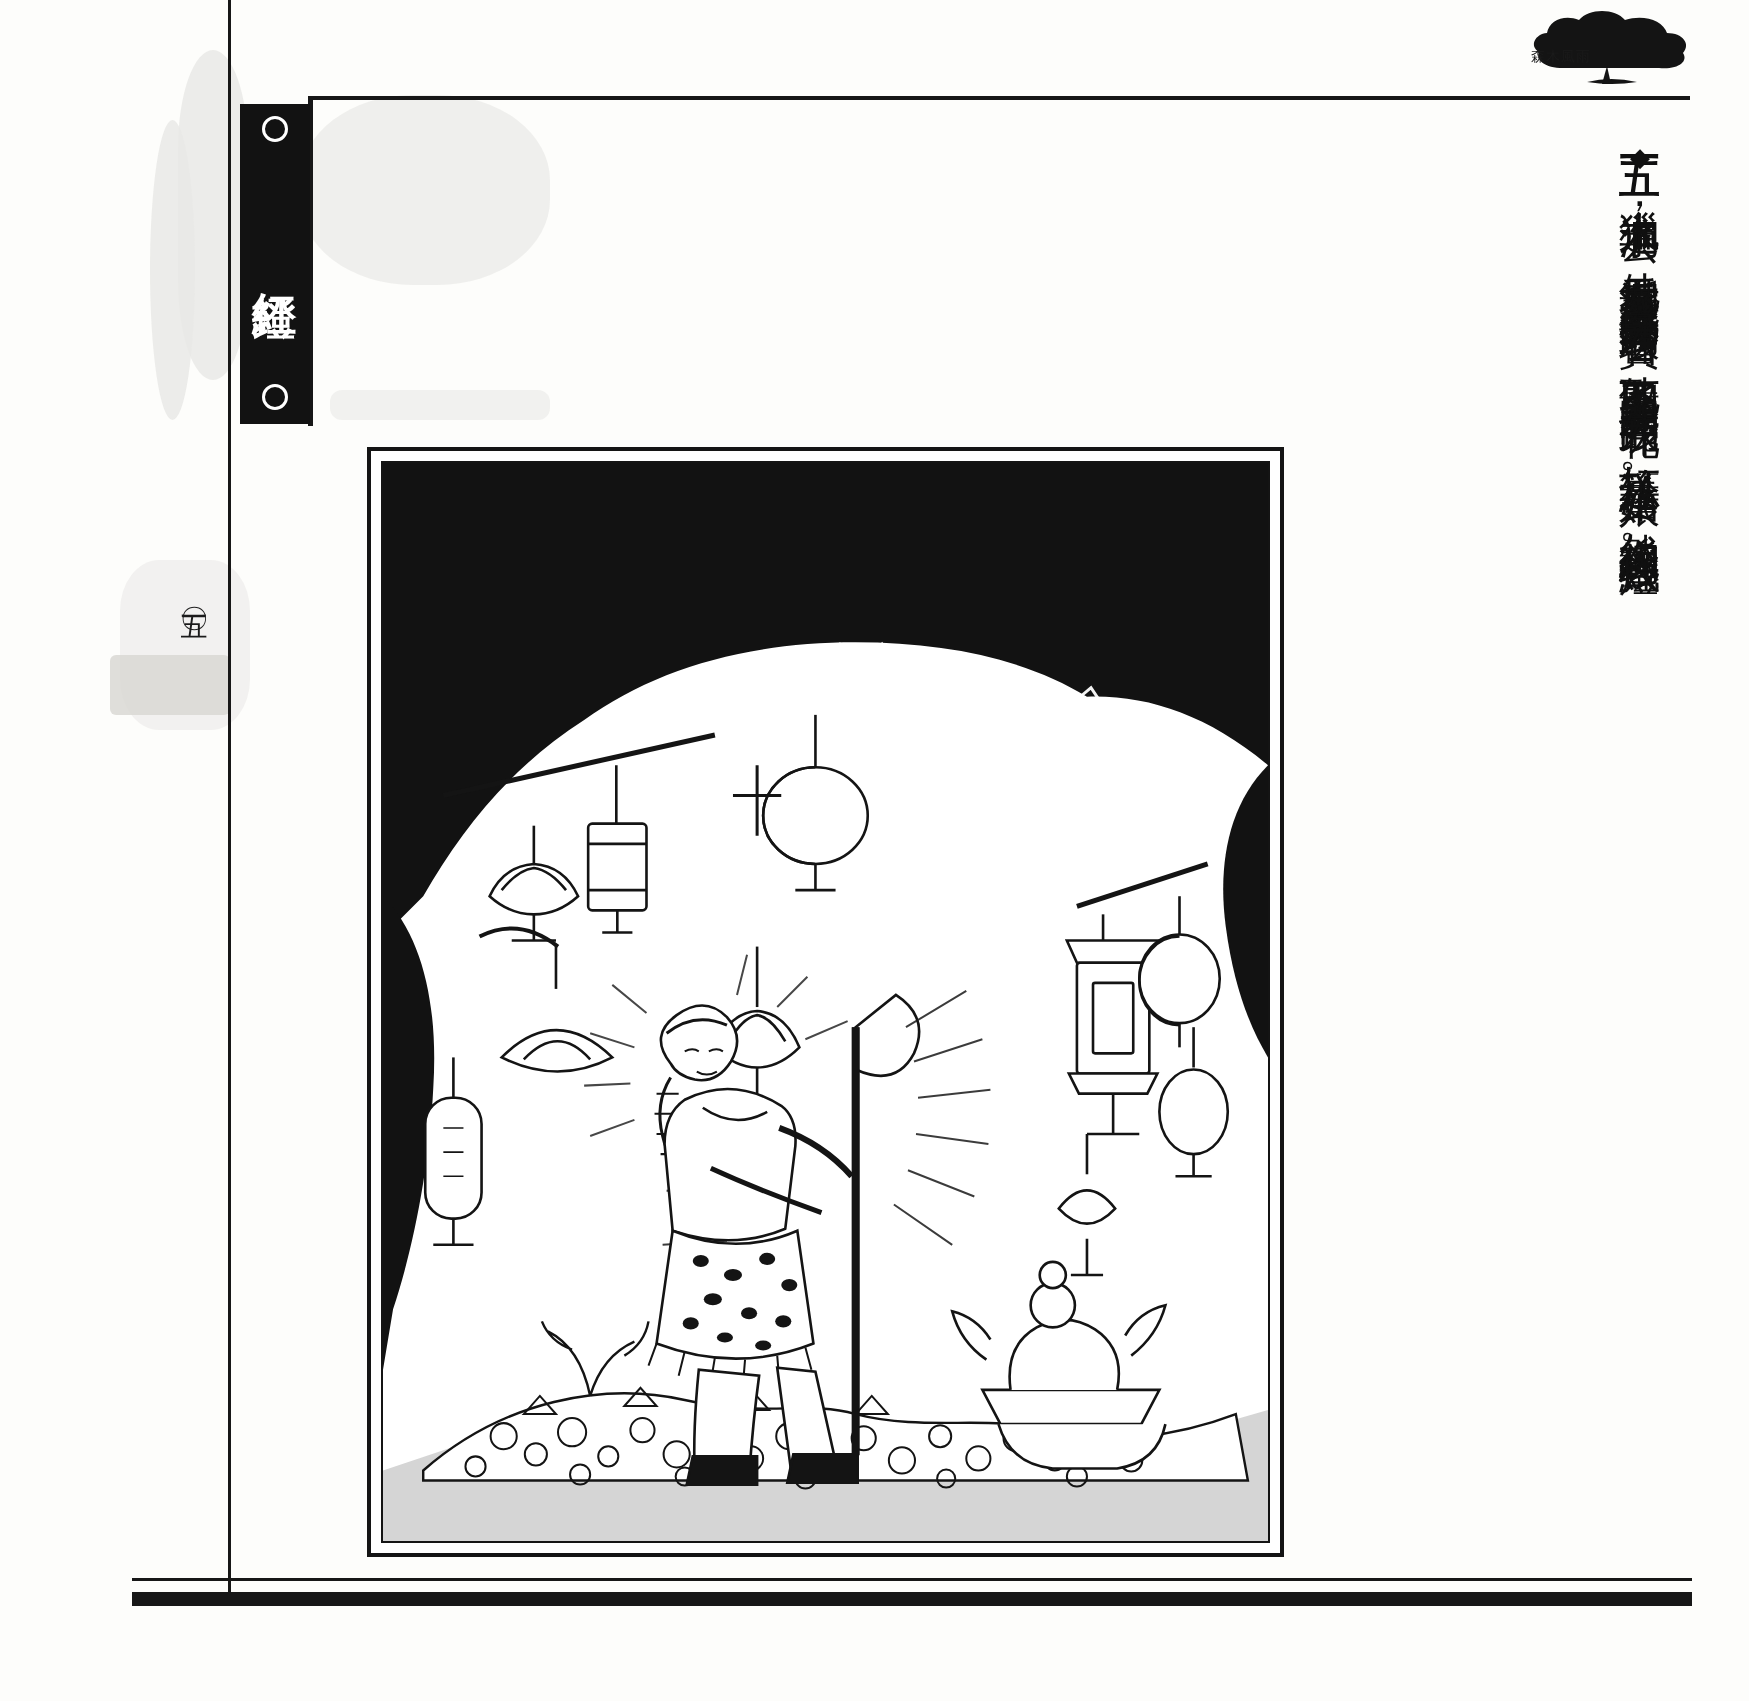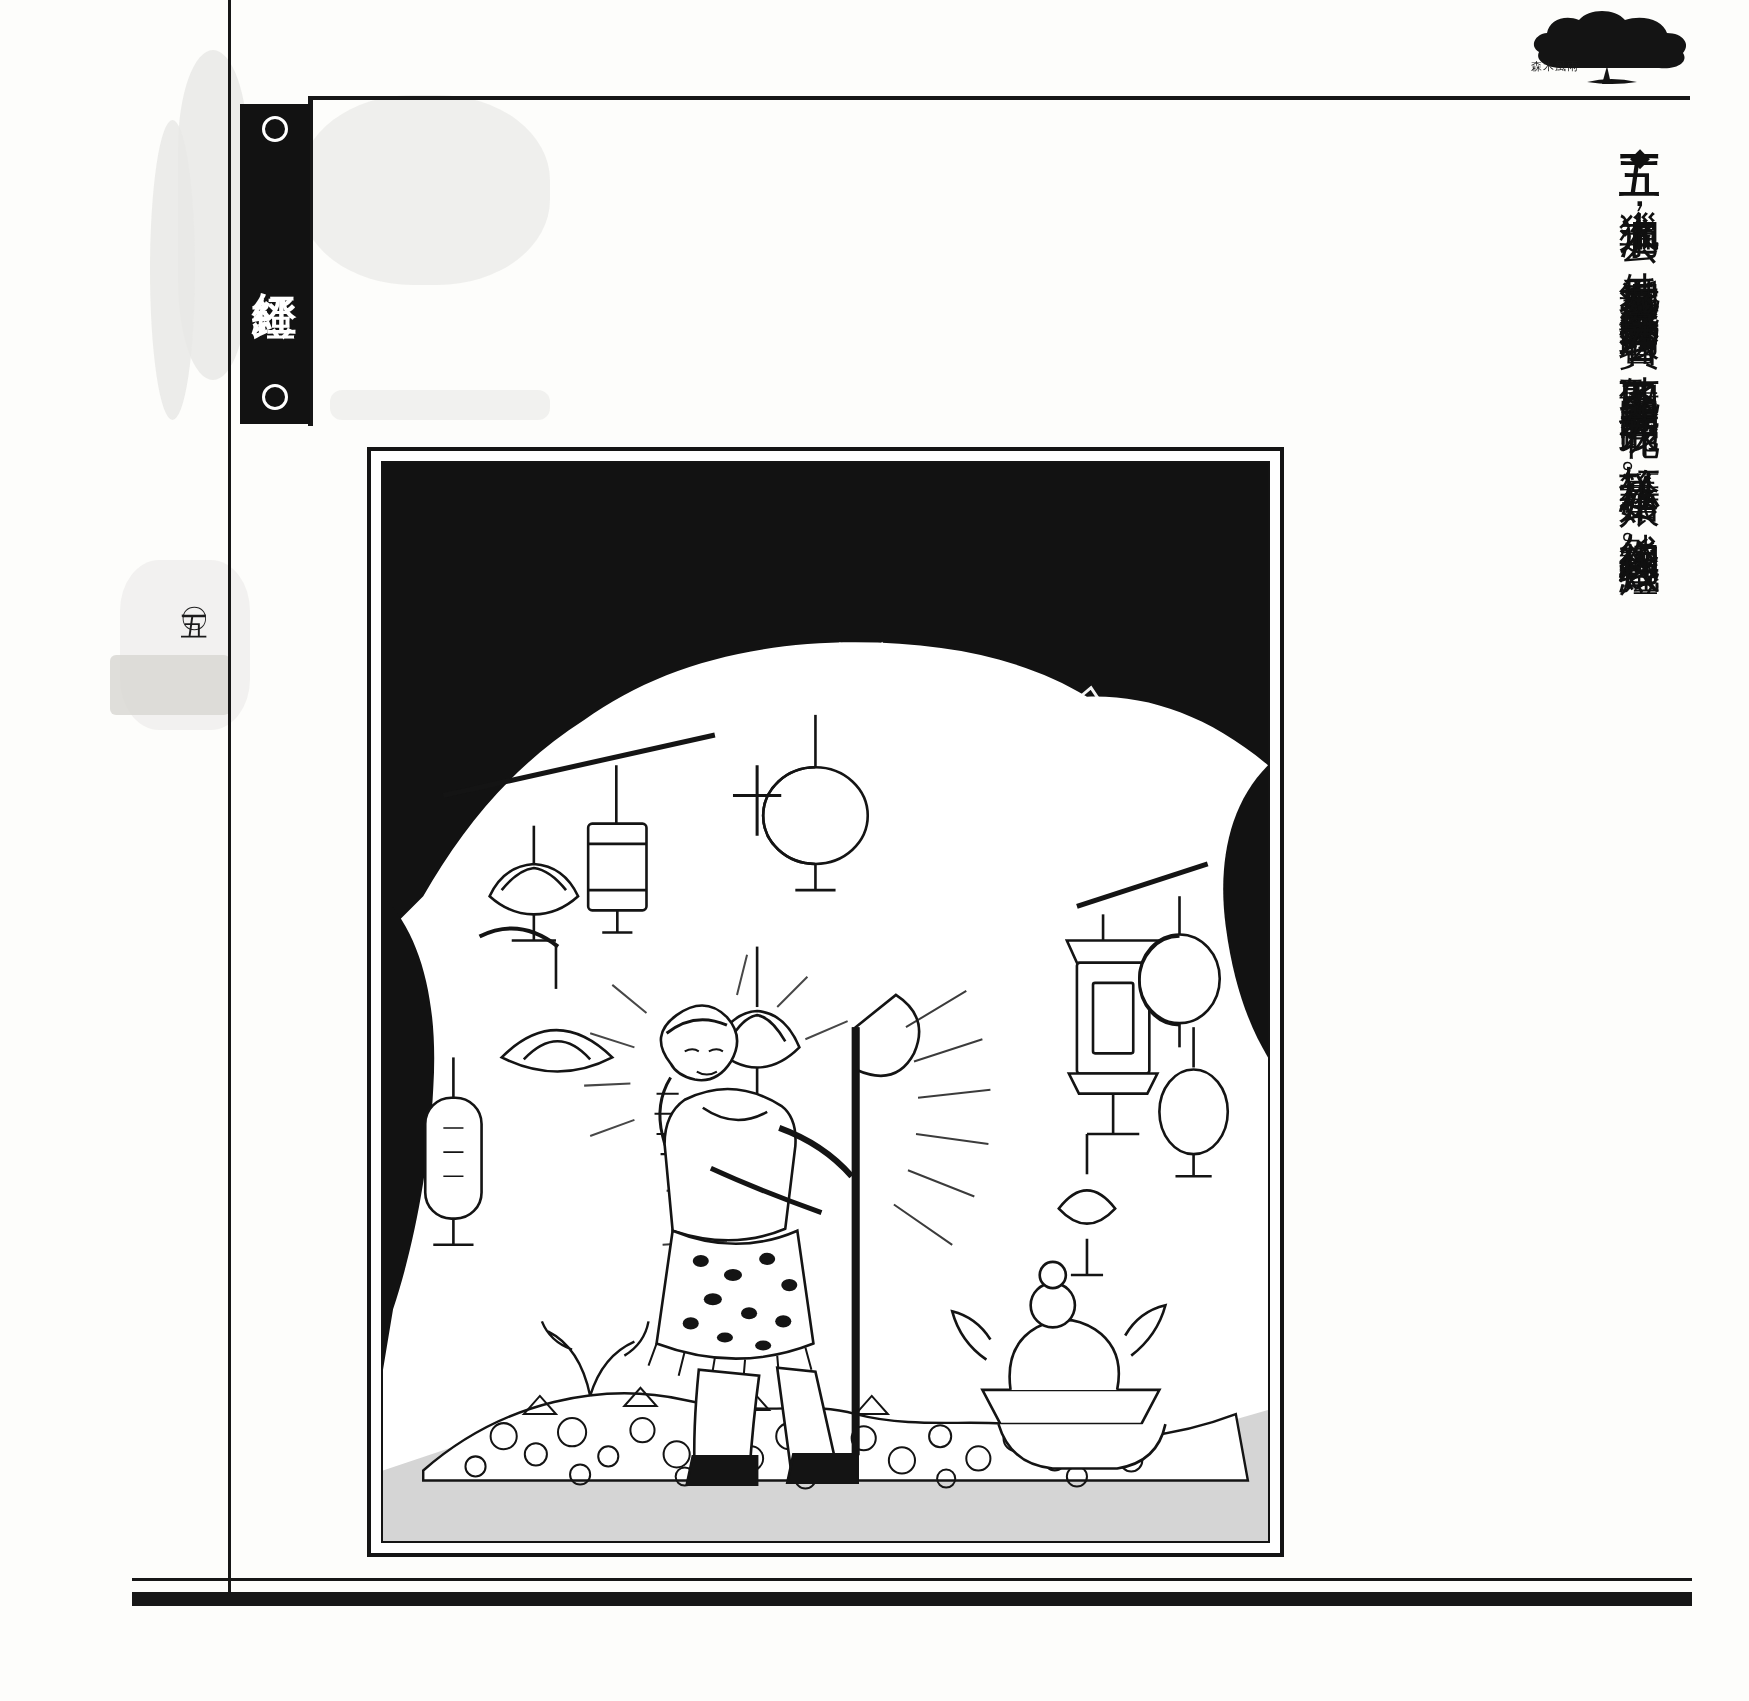--- a/index.html
+++ b/index.html
@@ -67,22 +67,22 @@
   
   .logo {
     position: absolute;
     right: 52px; top: 6px;
     width: 170px; height: 80px;
     display: flex; align-items: flex-end; justify-content: center;
   }
   .logo svg { display:block; }
   .logo-caption {
     position: absolute;
-    left: 4px; bottom: 12px;
-    font-size: 11px;
+    left: 4px; bottom: 20px;
+    font-size: 14px;
     letter-spacing: 1px;
     color: #1a1a1a;
     font-family: "DejaVu Serif", serif;
   }
 
   
   .title-block {
     position: absolute;
     left: 240px; top: 104px;
     width: 70px; height: 320px;

